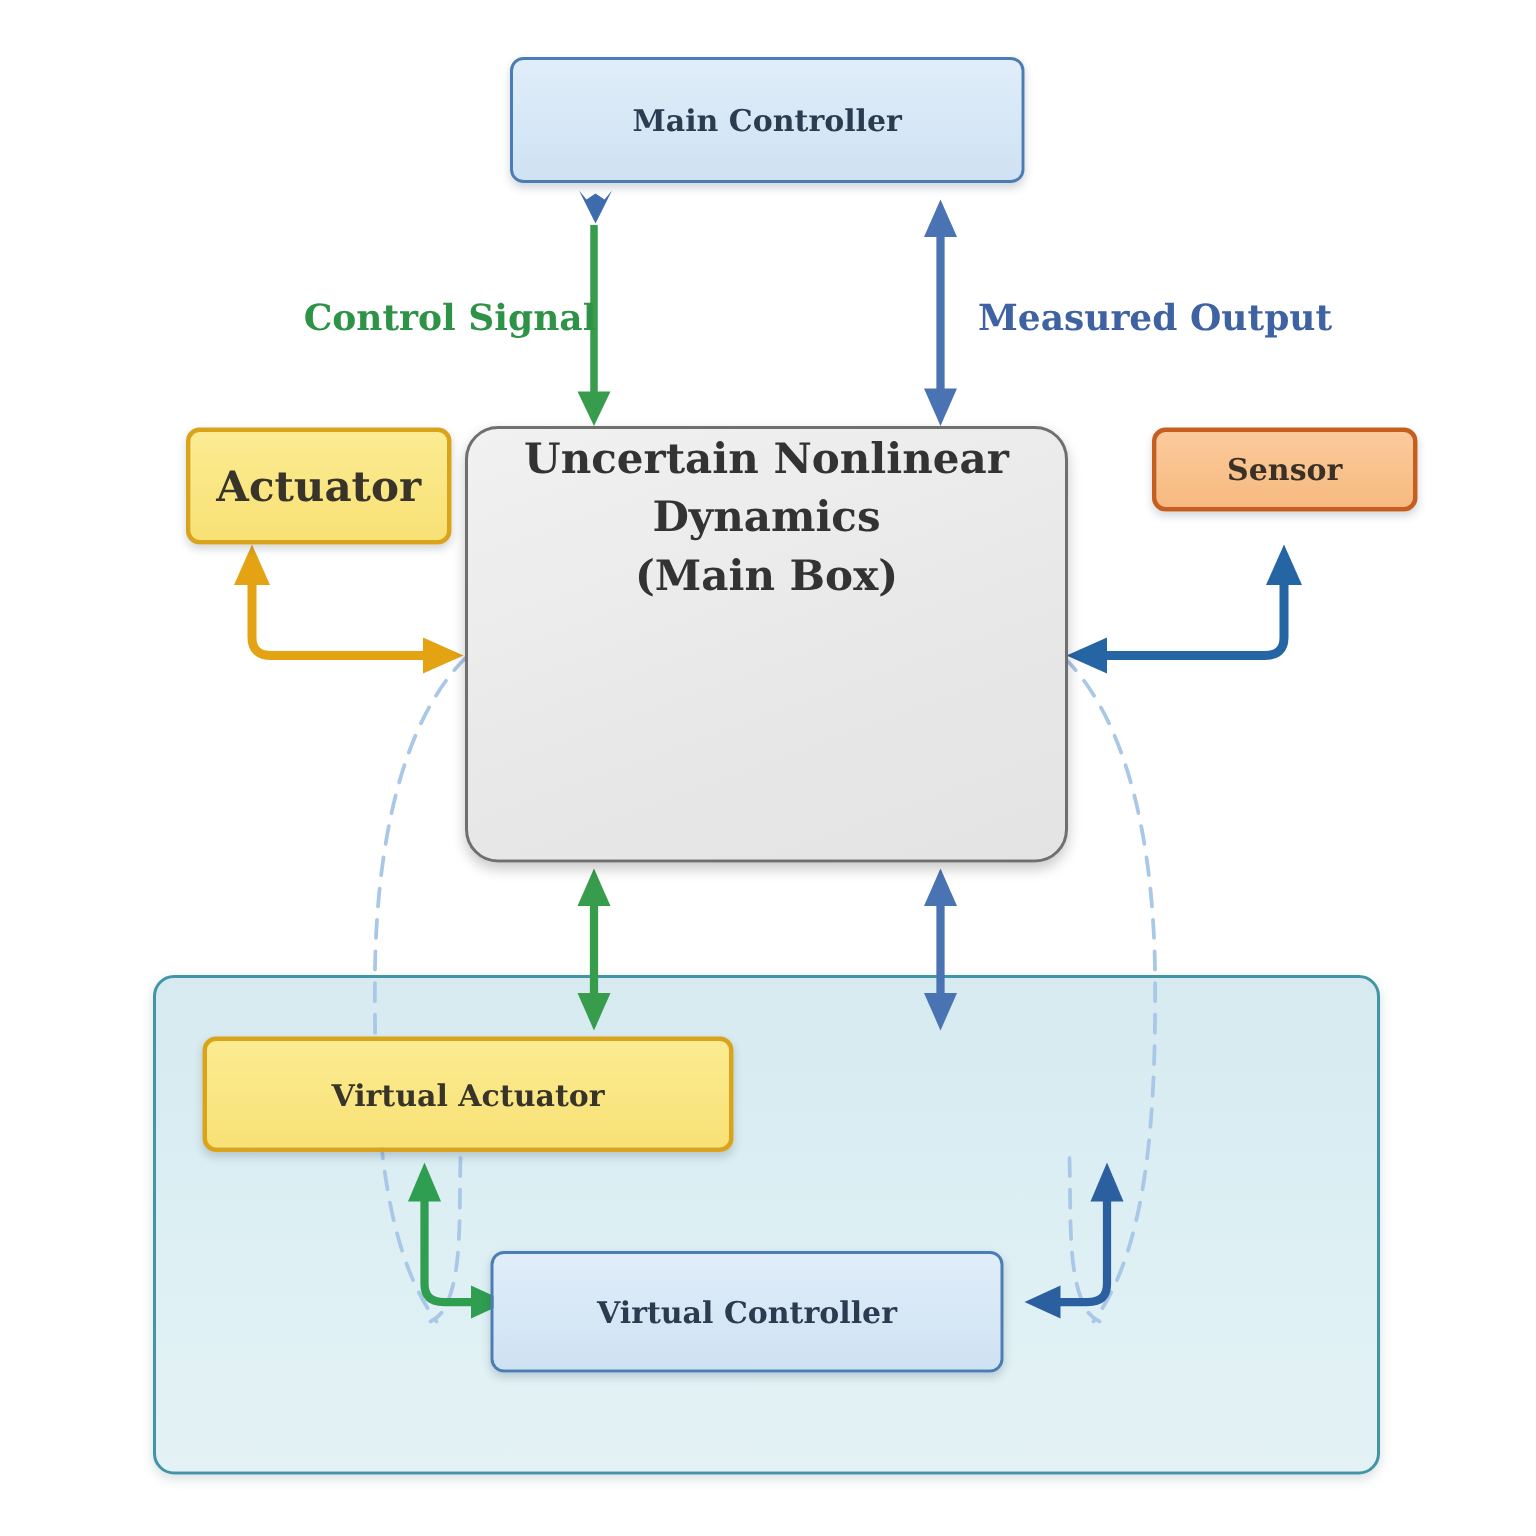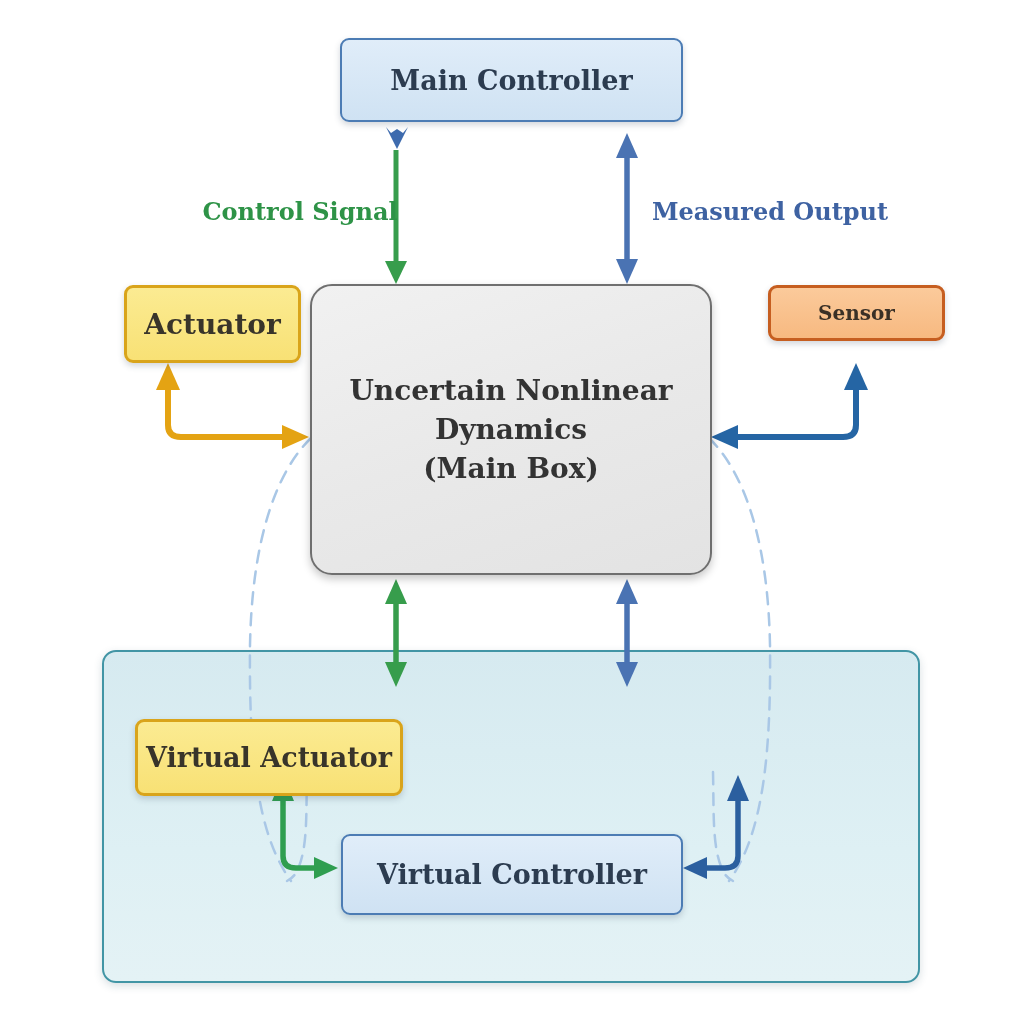--- a/index.html
+++ b/index.html
@@ -28,21 +28,21 @@
     z-index: 1;
     box-sizing: border-box;
   }
   .node {
     position: absolute;
     display: flex;
     align-items: center;
     justify-content: center;
     text-align: center;
     font-weight: bold;
-    font-size: 27px;
+    font-size: 20px;
     border-radius: 9px;
     box-sizing: border-box;
     z-index: 3;
     box-shadow: 0 3px 6px rgba(50, 70, 90, 0.22);
   }
   .blue-node {
     background: linear-gradient(180deg, #e0edf9 0%, #cfe2f3 100%);
     border: 2.5px solid #4c7cb4;
     color: #2c3c50;
   }
@@ -60,44 +60,43 @@
     position: absolute;
     left: 310px; top: 284px;
     width: 402px; height: 291px;
     background: linear-gradient(160deg, #f1f1f1 0%, #e9e9e9 50%, #e3e3e3 100%);
     border: 2.5px solid #6f6f6f;
     border-radius: 22px;
     box-sizing: border-box;
     display: flex;
     flex-direction: column;
     align-items: center;
-    justify-content: center;
     font-weight: bold;
     font-size: 28px;
     line-height: 39px;
     color: #333333;
     z-index: 3;
     box-shadow: 0 4px 9px rgba(0, 0, 0, 0.22);
   }
   .edge-label {
     position: absolute;
     width: 290px;
     text-align: center;
     font-weight: bold;
     font-size: 24px;
     z-index: 3;
   }
   .edge-label.green { color: #2e9347; }
   .edge-label.blue  { color: #3e62a2; }
   #mc  { left: 340px; top: 38px;  width: 343px; height: 84px; }
   #act { left: 80px;  top: 285px; width: 177px; height: 78px; font-size: 28px; margin-left: 44px; }
   #sen { left: 768px; top: 285px; width: 177px; height: 56px; font-size: 20px; }
-  #va  { left: 135px; top: 691px; width: 268px; height: 77px; margin-top: 28px; }
+  #va  { left: 135px; top: 691px; width: 354px; height: 77px; }
   #vs  { left: 592px; top: 691px; width: 298px; height: 77px; }
-  #vc  { left: 341px; top: 834px; width: 342px; height: 81px; }
+  #vc  { left: 327px; top: 834px; width: 342px; height: 81px; }
   #lbl-cs { left: 155px; top: 197px; }
   #lbl-mo { left: 625px; top: 197px; }
 </style>
 </head>
 <body>
 
 <div class="stage">
 
   <div class="panel"></div>
 

